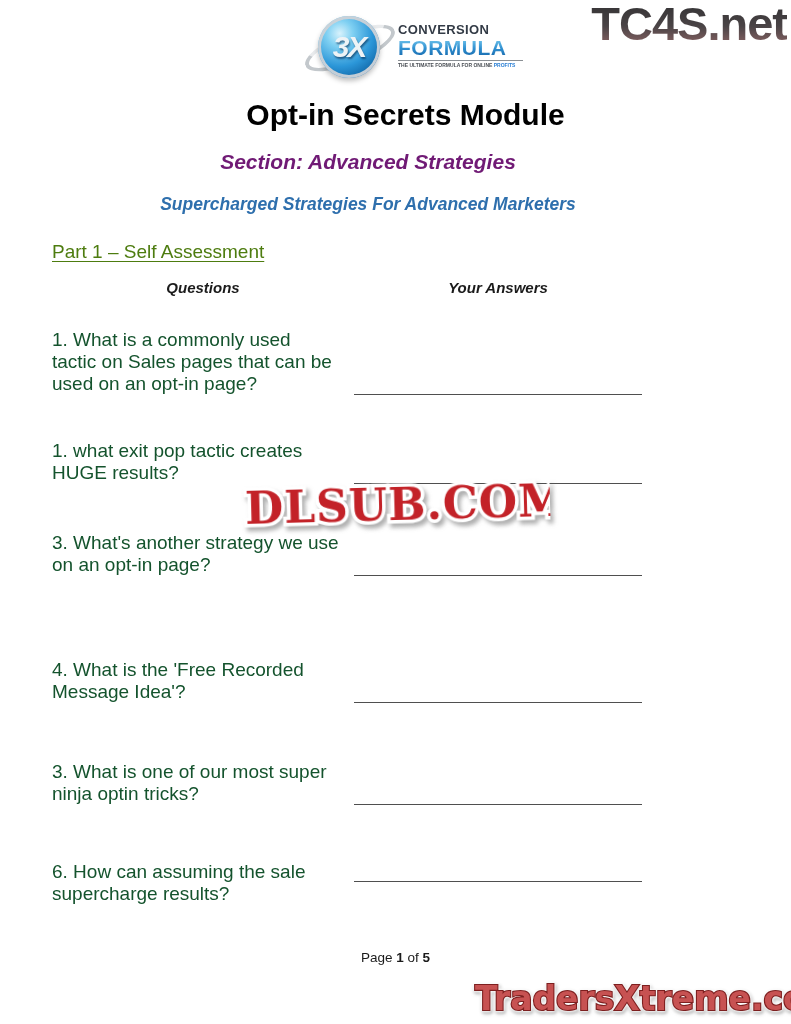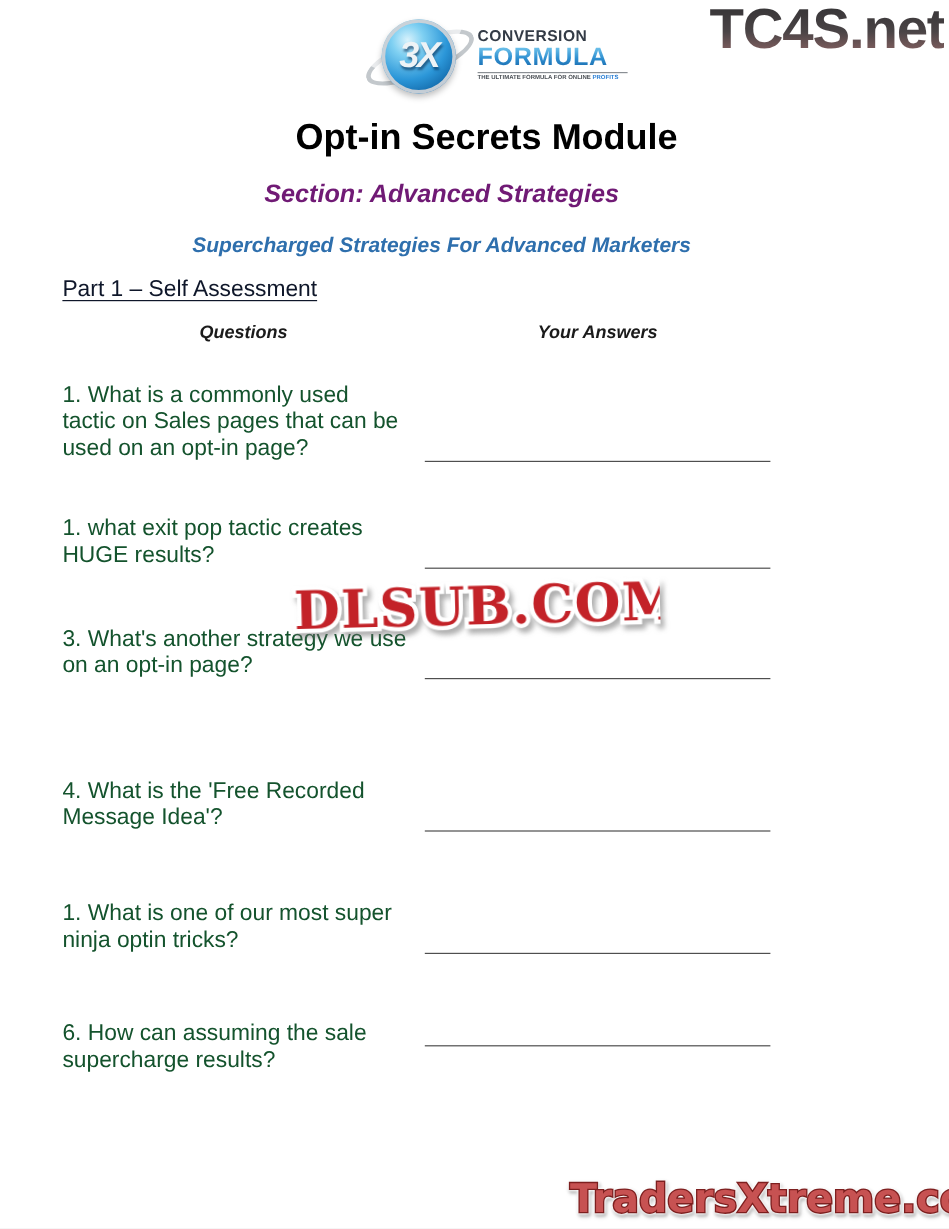--- a/index.html
+++ b/index.html
@@ -82,22 +82,22 @@
   }
   .section-heading {
     text-align: center; margin-top: 18px;
     font-size: 21px; font-weight: bold; font-style: italic; color: #701a75;
   }
   .subtitle {
     text-align: center; margin-top: 20px;
     font-size: 17.5px; font-weight: bold; font-style: italic;
   }
   .part-heading {
-    margin-top: 16px;
-    font-size: 19px; font-weight: normal; color: #0f172a;
+    margin-top: 26px;
+    font-size: 19px; font-weight: normal; color: #4d7c0f;
     text-decoration: underline; text-underline-offset: 3px;
   }
   .col-headers { display: flex; margin-top: 16px; width: 590px; }
   .col-q { width: 302px; text-align: center; font-size: 15px; font-weight: bold; font-style: italic; }
   .col-a { flex: 1; text-align: center; font-size: 15px; font-weight: bold; font-style: italic; }
 
   .qrow { display: flex; width: 590px; }
   .qcell { width: 302px; padding-right: 14px; font-size: 19px; line-height: 22px; color: #14532d; }
   .acell { flex: 1; display: flex; align-items: flex-end; }
   .aline { width: 100%; height: 0; border-bottom: 1.5px solid #4f4f4f; }
@@ -169,36 +169,42 @@
     </div>
 
     <div class="qrow row-4">
       <div class="qcell">4. What is the 'Free Recorded Message Idea'?</div>
       <div class="acell">
           <div class="aline"></div>
         </div>
     </div>
 
     <div class="qrow row-5">
-      <div class="qcell">1. What is one of our most super ninja optin tricks?</div>
+      <div class="qcell">3. What is one of our most super ninja optin tricks?</div>
       <div class="acell">
           <div class="aline"></div>
         </div>
     </div>
 
     <div class="qrow row-6">
       <div class="qcell">6. How can assuming the sale supercharge results?</div>
       <div class="acell">
           <div class="aline"></div>
         </div>
     </div>
   </div>
 
   <svg class="wm-dlsub" width="310" height="64">
     <text x="5" y="48">DLSUB.COM</text>
   </svg>
 
+  <div class="footer">
+    <span>Page</span>
+    <b>1</b>
+    <span>of</span>
+    <b>5</b>
+  </div>
 
   <svg class="wm-traders" width="322" height="48">
     <text x="6" y="34">TradersXtreme.com</text>
   </svg>
 
 </div>
 
 </body></html>

